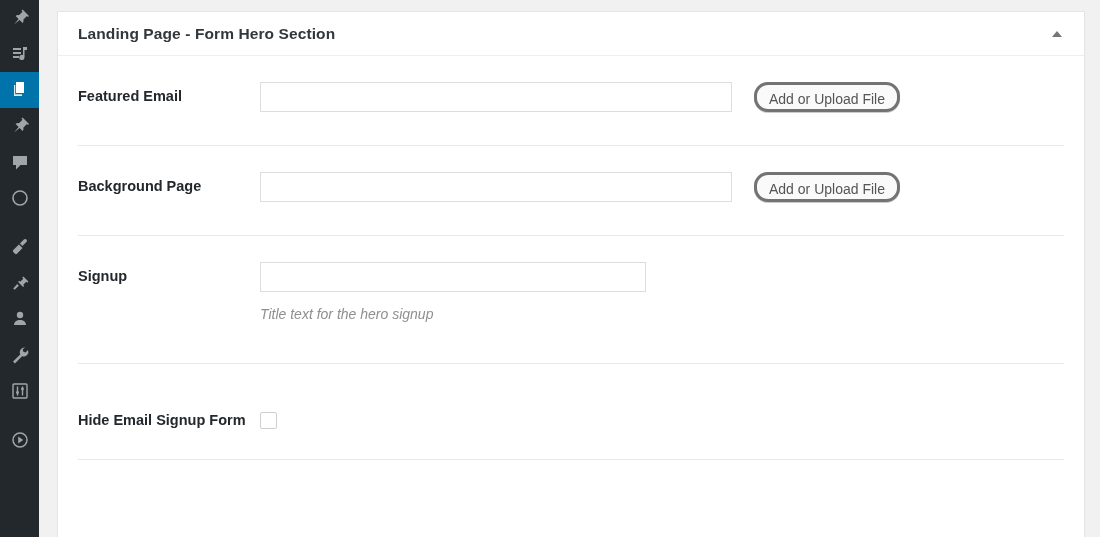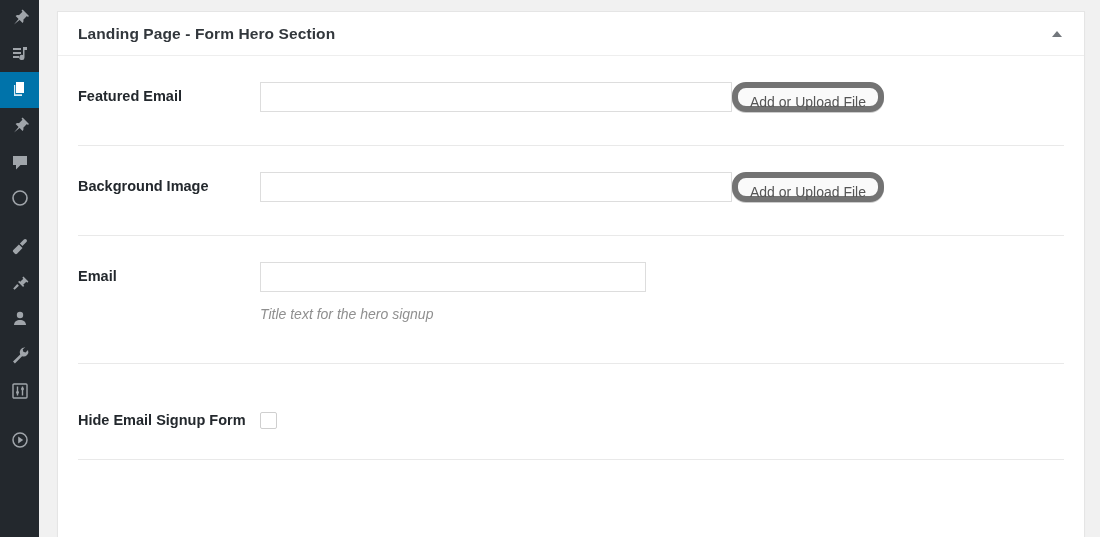--- a/index.html
+++ b/index.html
@@ -152,24 +152,25 @@
     border-radius: 0;
     padding: 0 8px;
     font-size: 14px;
     color: #32373c;
     font-family: "Liberation Sans", sans-serif;
     outline: none;
   }
   .text-input.medium { width: 386px; }
 
   .upload-button {
+    margin-left: 22px;
     height: 30px;
     padding: 0 12px;
     background: #fafafa;
-    border: 6px solid #737373;
+    border: 3px solid #737373;
     border-radius: 14px;
     color: #555555;
     font-size: 14px;
     font-family: "Liberation Sans", sans-serif;
     line-height: 28px;
     cursor: pointer;
     white-space: nowrap;
     box-shadow: 0 1px 0 #cccccc;
   }
 
@@ -342,31 +343,31 @@
             <label class="lbl">Featured Email</label>
           </div>
           <div class="cmb-td">
             <input class="text-input" type="text" value="" style="">
             <button class="upload-button">Add or Upload File</button>
           </div>
         </div>
 
         <div class="cmb-row">
           <div class="cmb-th">
-            <label class="lbl">Background Image</label>
+            <label class="lbl">Background Page</label>
           </div>
           <div class="cmb-td">
             <input class="text-input" type="text" value="" style="">
             <button class="upload-button">Add or Upload File</button>
           </div>
         </div>
 
         <div class="cmb-row">
           <div class="cmb-th">
-            <label class="lbl">Email</label>
+            <label class="lbl">Signup</label>
           </div>
           <div class="cmb-td">
             <input class="text-input medium" type="text" value="" style="">
             <p class="cmb-desc">Title text for the hero signup</p>
           </div>
         </div>
 
         <div class="cmb-row row-checkbox">
           <div class="cmb-th">
             <label class="lbl">Hide Email Signup Form</label>

